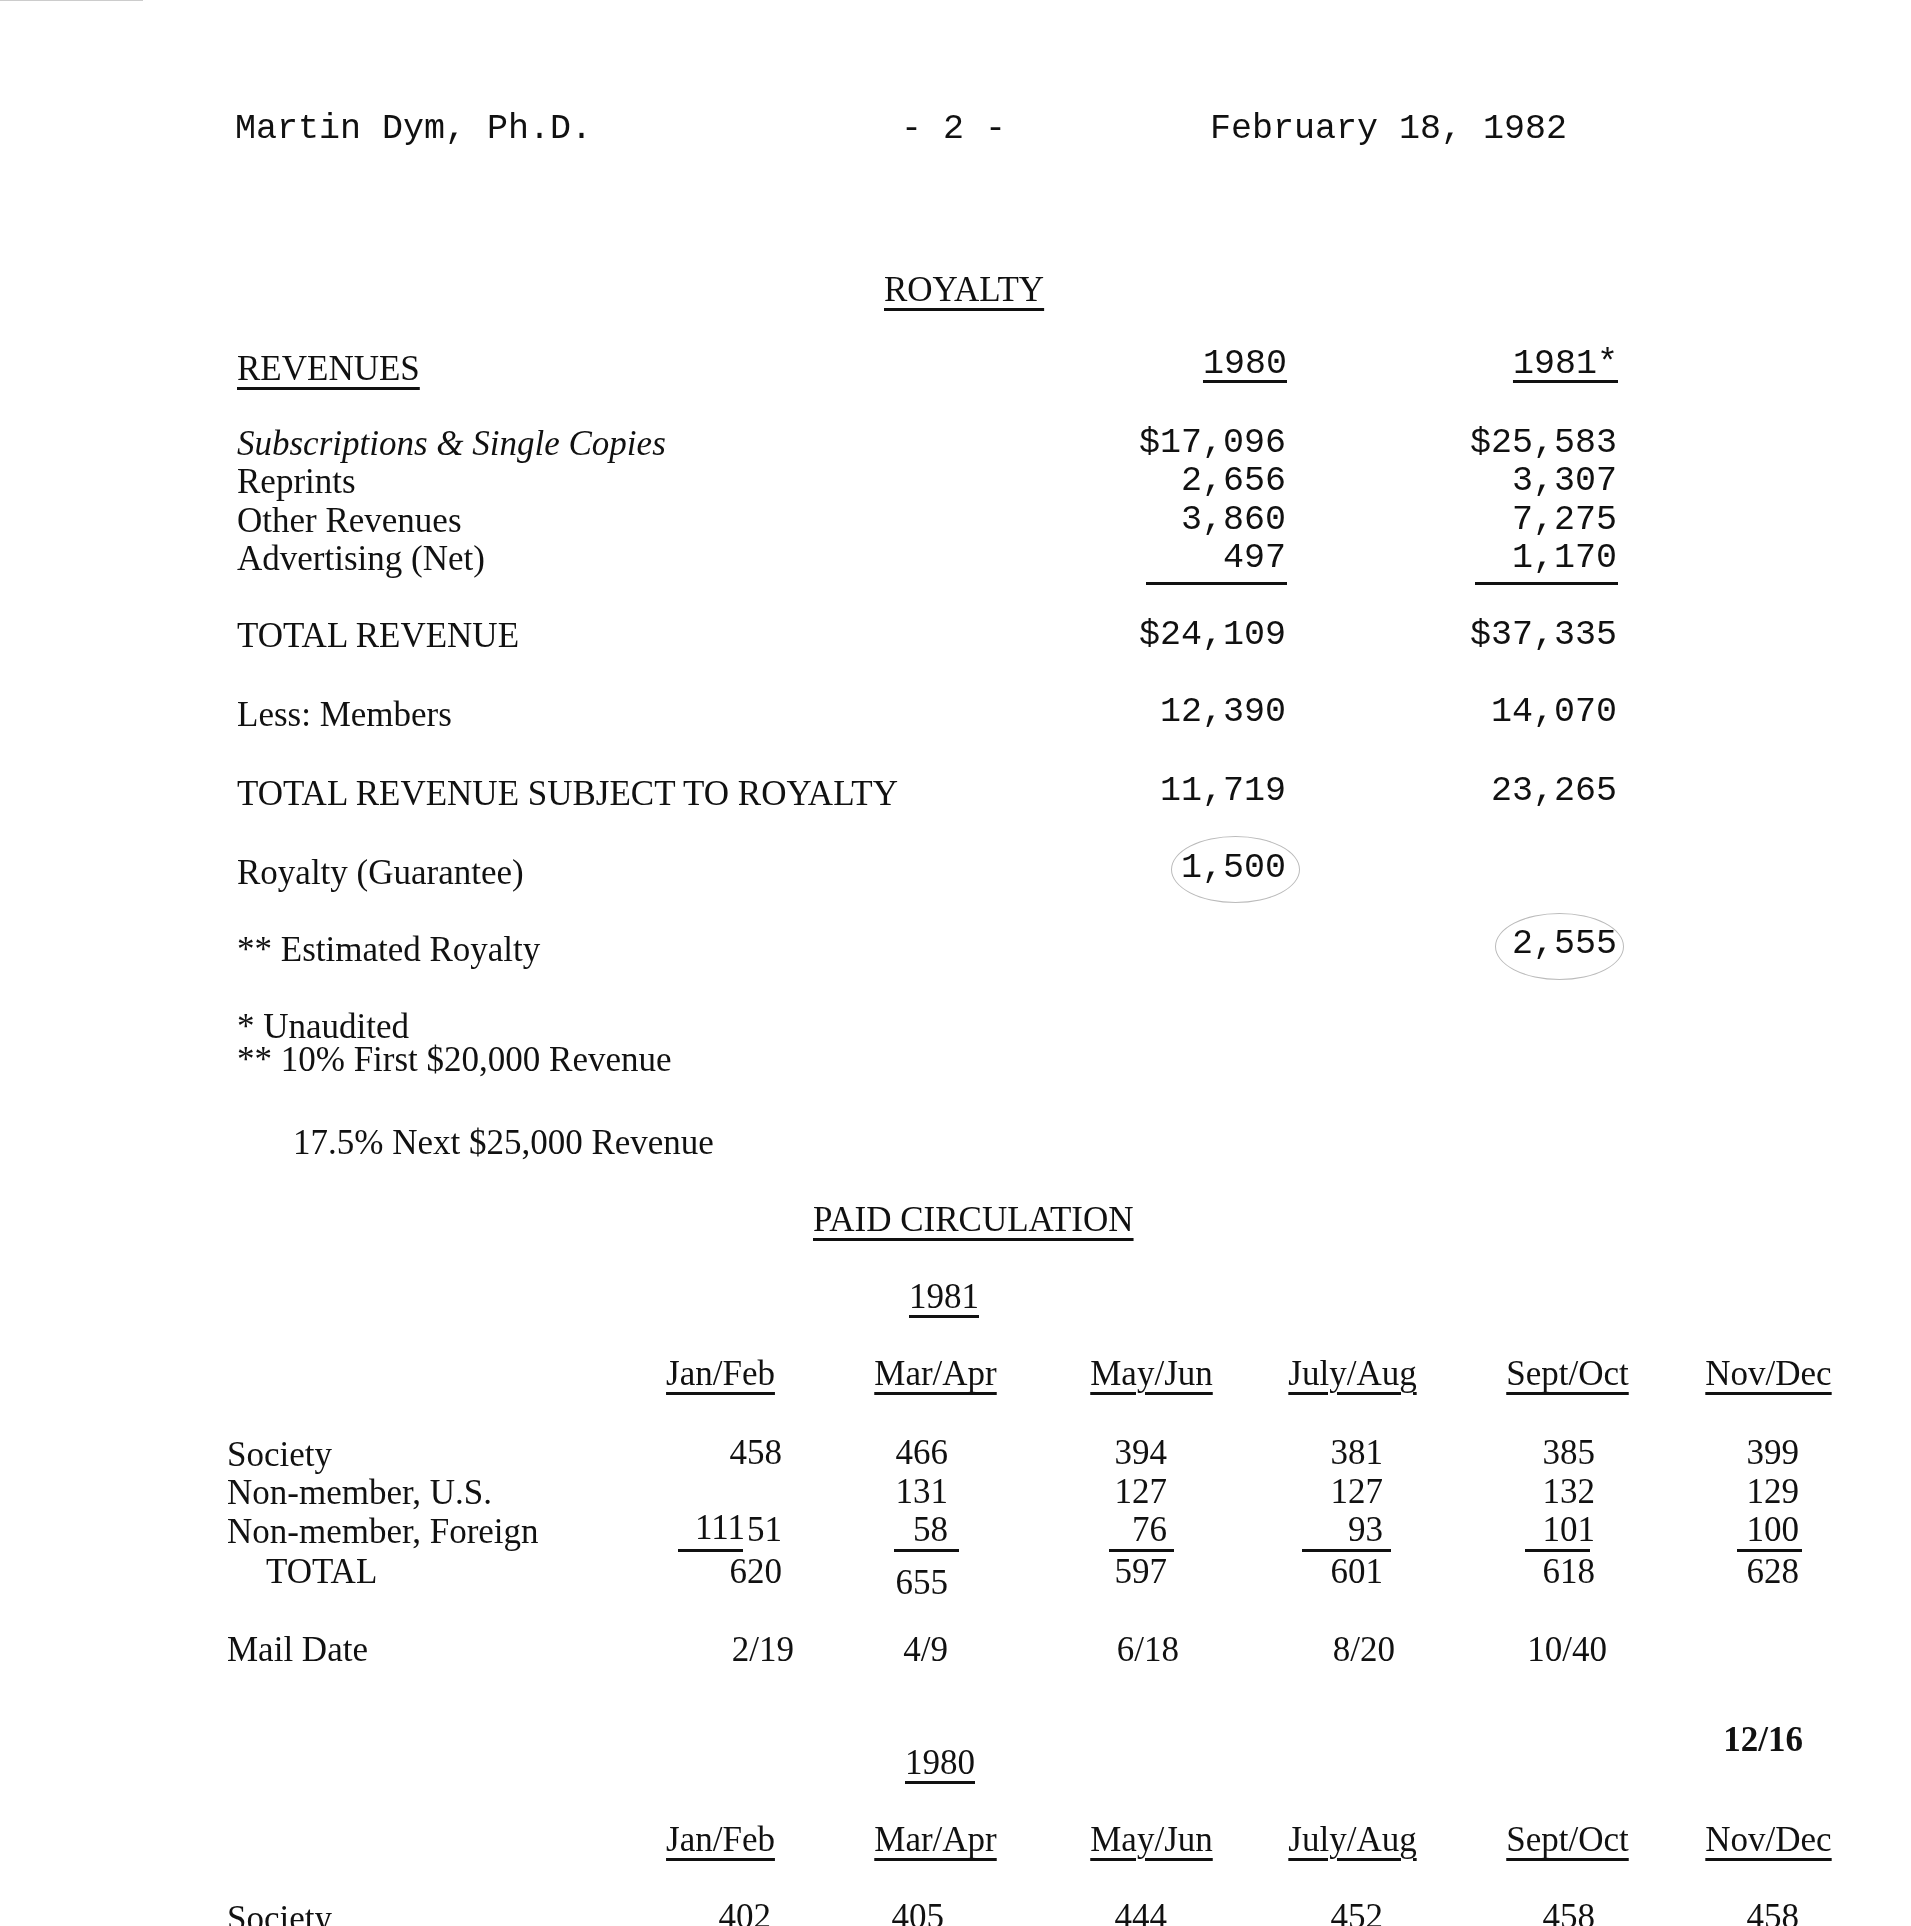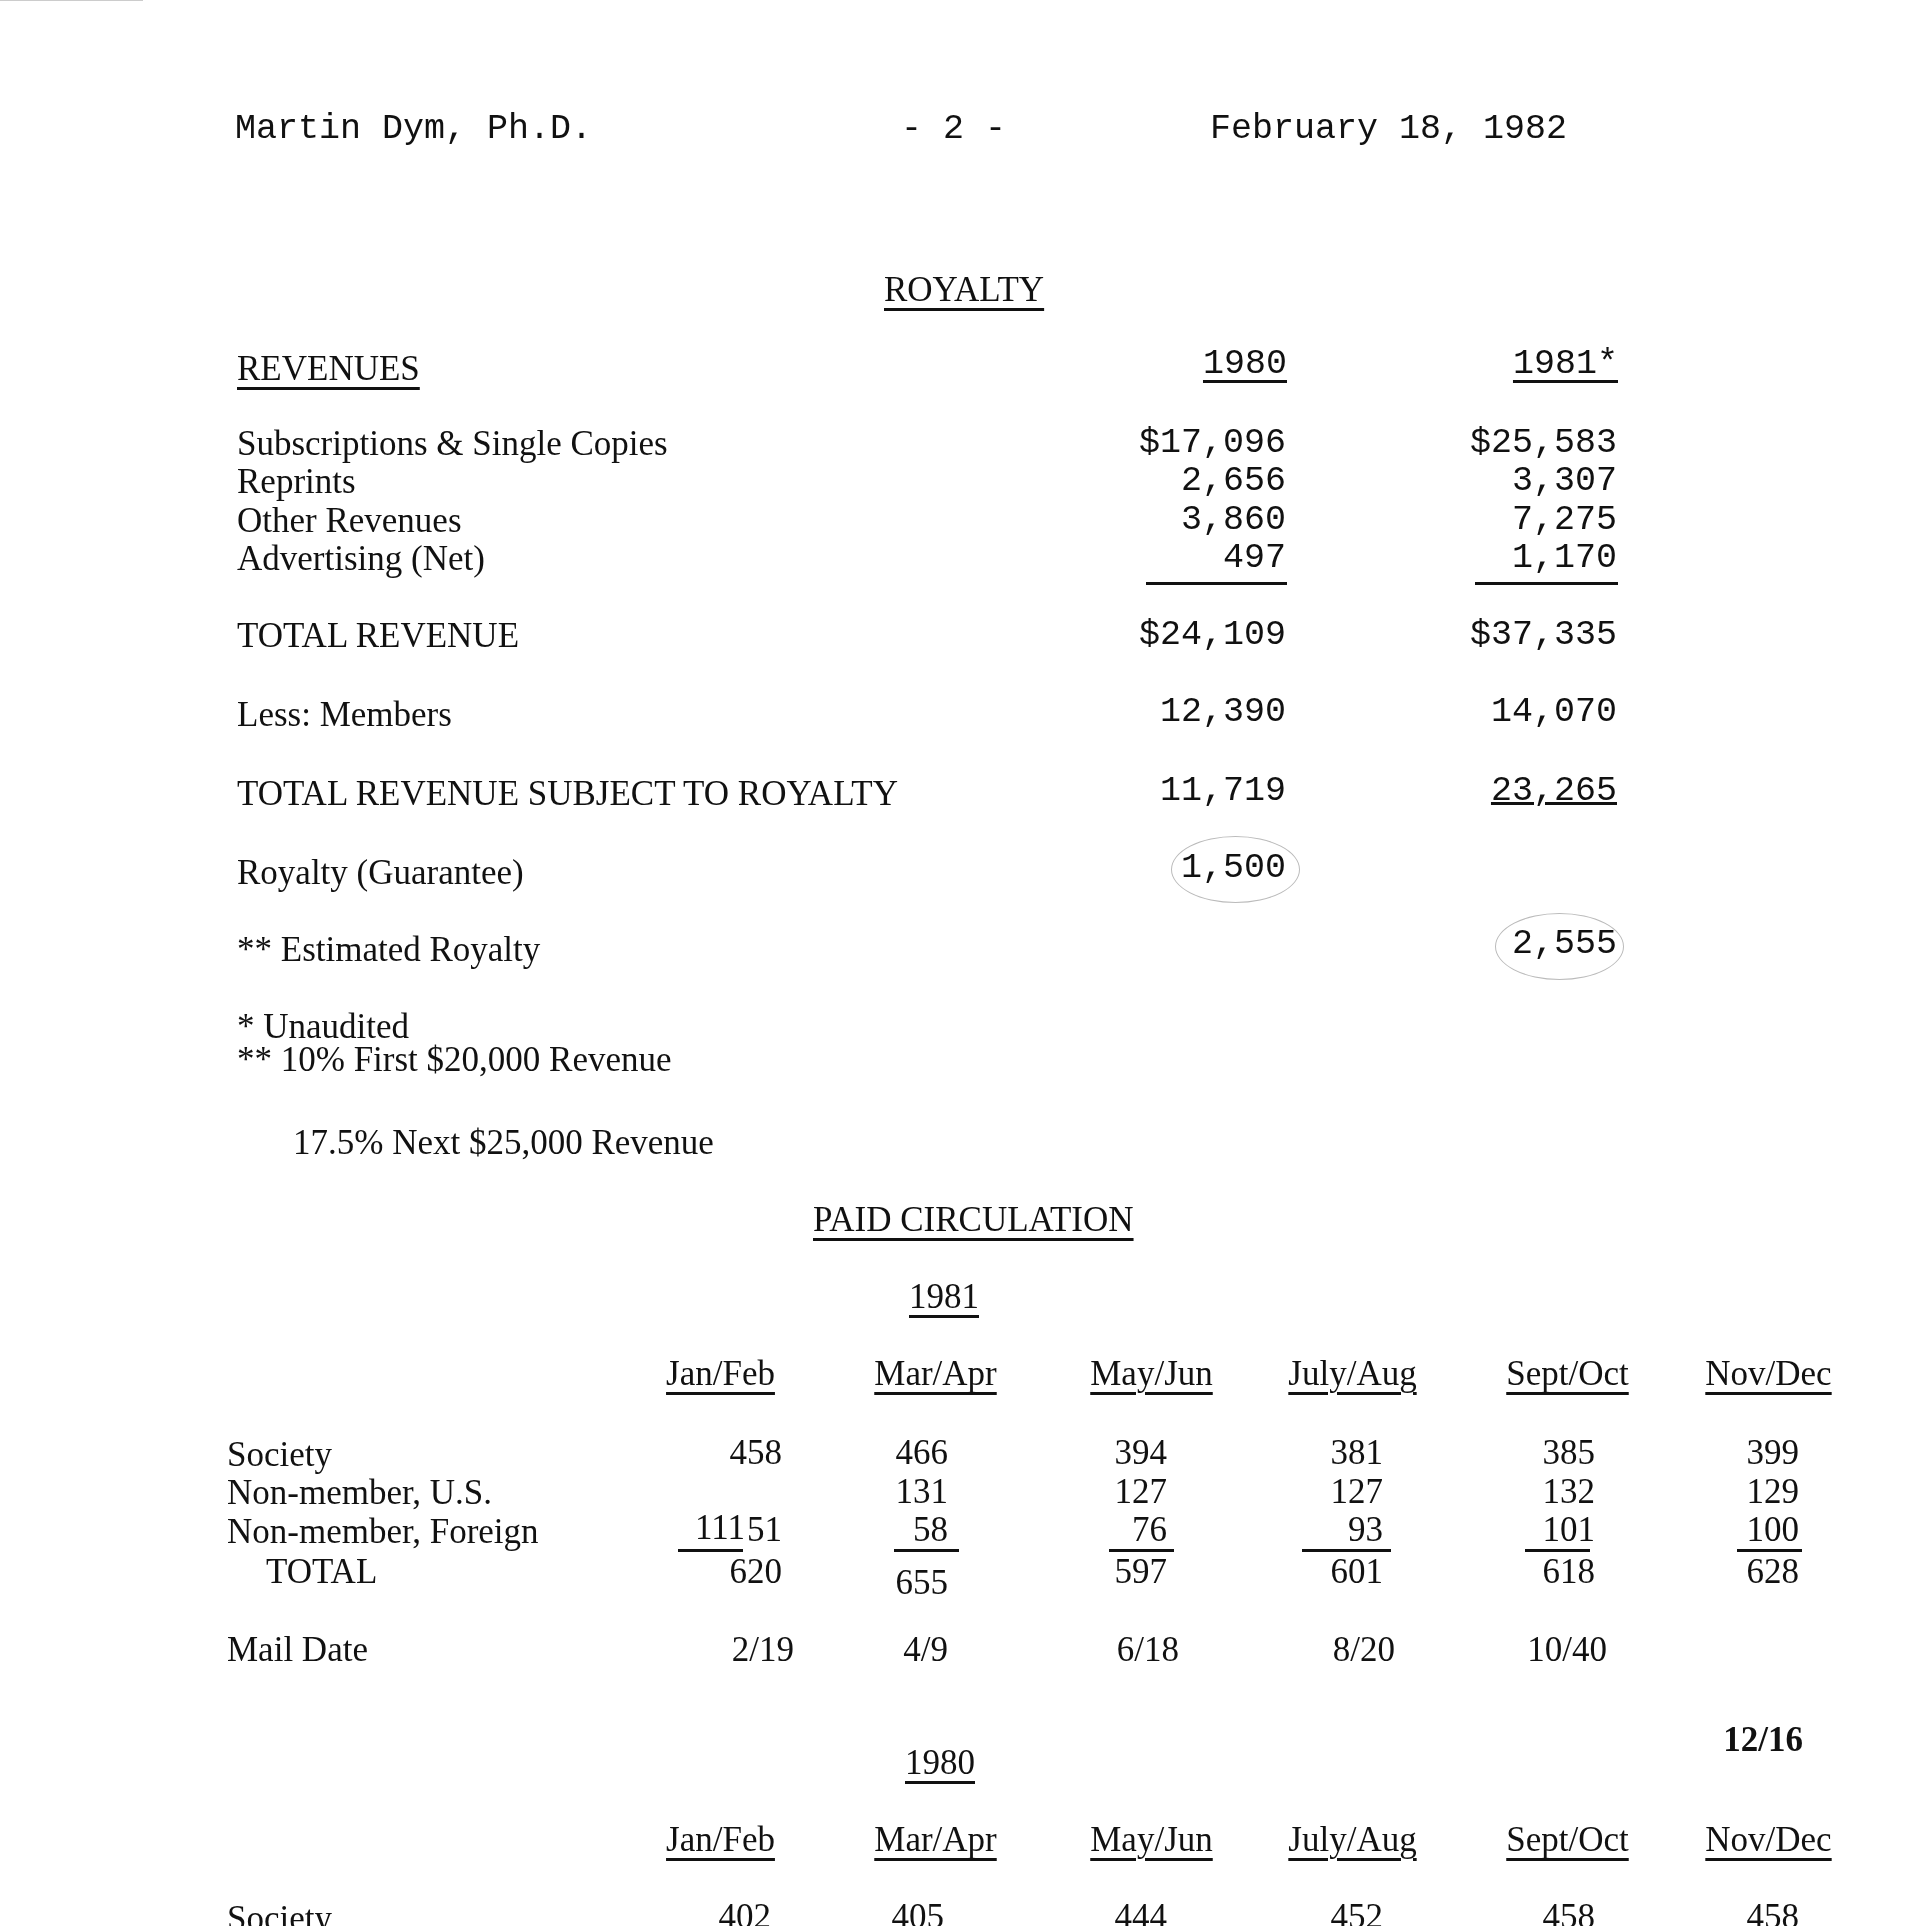--- a/index.html
+++ b/index.html
@@ -23,21 +23,21 @@
 <div class="t hdr" style="left:1210px; top:110px;">February 18, 1982</div>
 
 <div class="t typ u" style="left:884px; top:270px;">ROYALTY</div>
 
 <div class="t typ u" style="left:237px; top:349px;">REVENUES</div>
 <div class="t hdr u r" style="left:1156px; top:345px; width:131px;">1980</div>
 <div class="t hdr u r" style="left:1464px; top:345px; width:154px;">1981*</div>
 
 <div>
   <div>
-    <div class="t typ" style="left:237px; top:424px;">Subscriptions &amp; Single Copies</div>
+    <div class="t typ" style="left:237px; top:424px;font-style:italic;">Subscriptions &amp; Single Copies</div>
     <div class="t hdr r" style="left:1117px; top:424px; width:169px;">$17,096</div>
     <div class="t hdr r" style="left:1448px; top:424px; width:169px;">$25,583</div>
   </div>
   <div>
     <div class="t typ" style="left:237px; top:462px;">Reprints</div>
     <div class="t hdr r" style="left:1117px; top:462px; width:169px;">2,656</div>
     <div class="t hdr r" style="left:1448px; top:462px; width:169px;">3,307</div>
   </div>
   <div>
     <div class="t typ" style="left:237px; top:501px;">Other Revenues</div>
@@ -58,21 +58,21 @@
     <div class="t hdr r" style="left:1448px; top:616px; width:169px;">$37,335</div>
   </div>
   <div>
     <div class="t typ" style="left:237px; top:695px;">Less:  Members</div>
     <div class="t hdr r" style="left:1117px; top:693px; width:169px;">12,390</div>
     <div class="t hdr r" style="left:1448px; top:693px; width:169px;">14,070</div>
   </div>
   <div>
     <div class="t typ" style="left:237px; top:774px;">TOTAL REVENUE SUBJECT TO ROYALTY</div>
     <div class="t hdr r" style="left:1117px; top:772px; width:169px;">11,719</div>
-    <div class="t hdr r" style="left:1448px; top:772px; width:169px;text-decoration:underline;">23,265</div>
+    <div class="t hdr r" style="left:1448px; top:772px; width:169px;">23,265</div>
   </div>
   <div>
     <div class="t typ" style="left:237px; top:853px;">Royalty (Guarantee)</div>
     <div class="t hdr r" style="left:1117px; top:849px; width:169px;">1,500</div>
     <div class="circ" style="left:1171px; top:836px; width:127px; height:65px;"></div>
   </div>
   <div>
     <div class="t typ" style="left:237px; top:930px;">** Estimated Royalty</div>
     <div class="t hdr r" style="left:1448px; top:925px; width:169px;">2,555</div>
     <div class="circ" style="left:1495px; top:913px; width:127px; height:65px;"></div>

